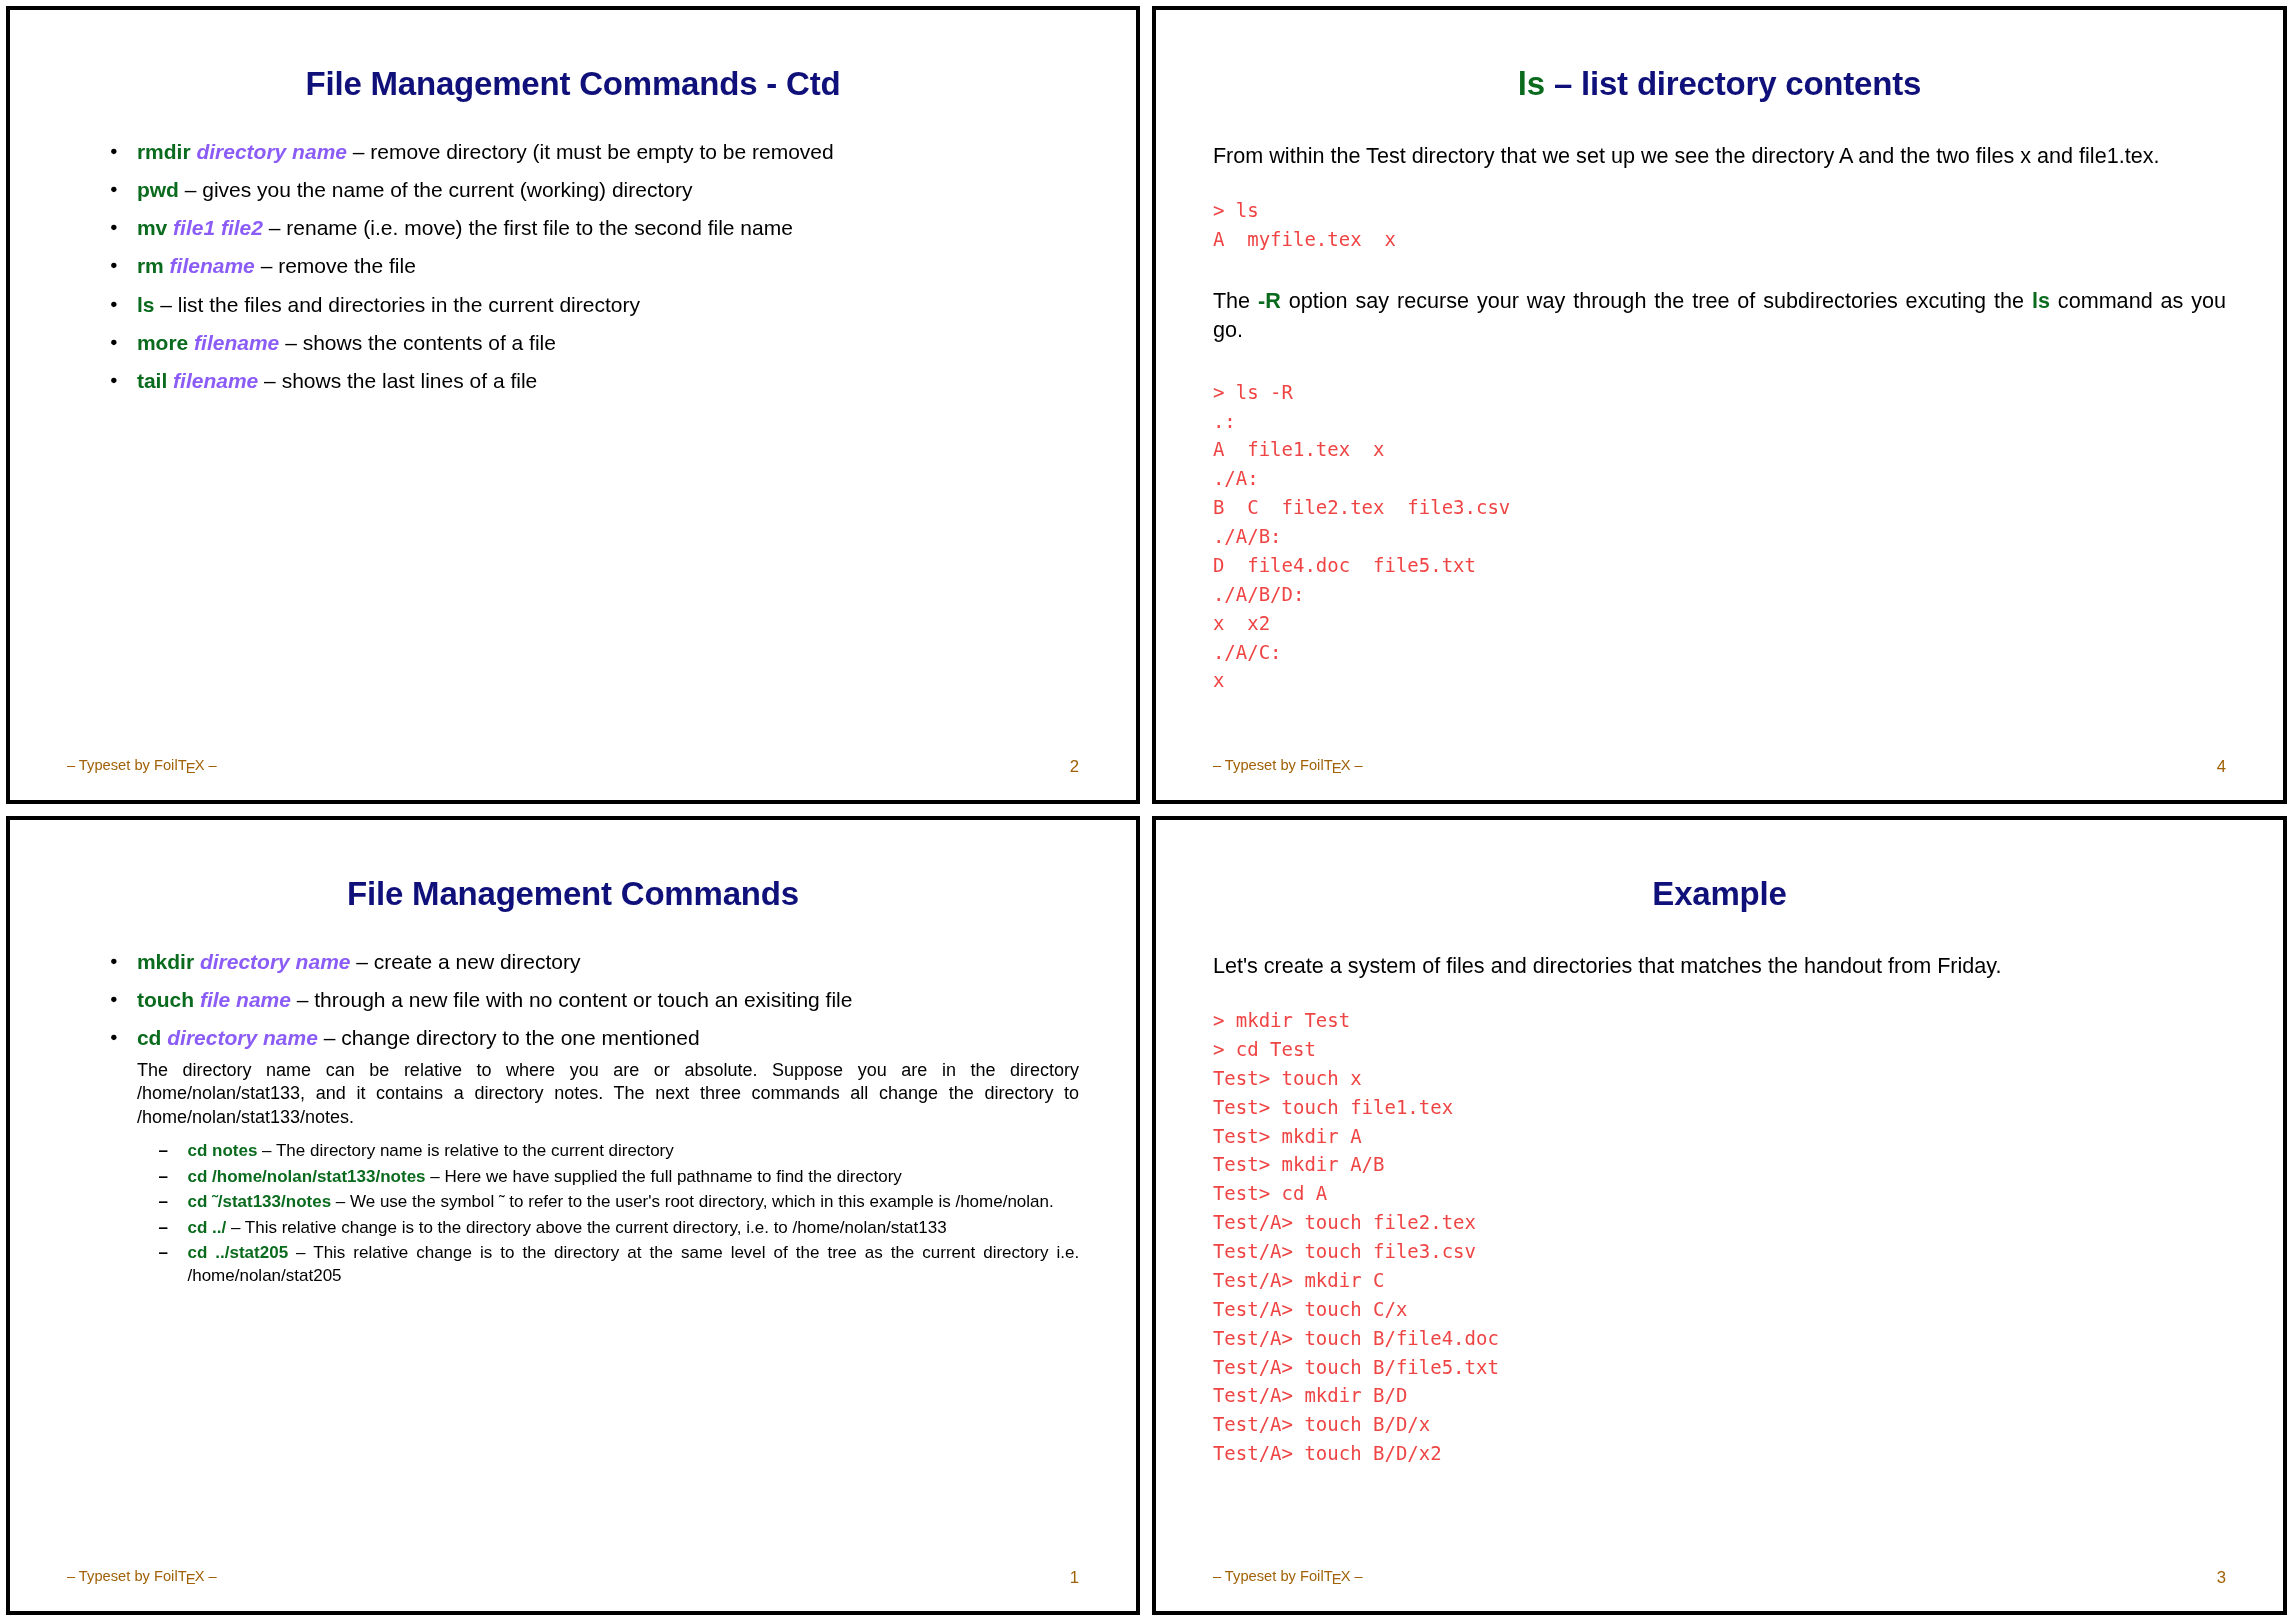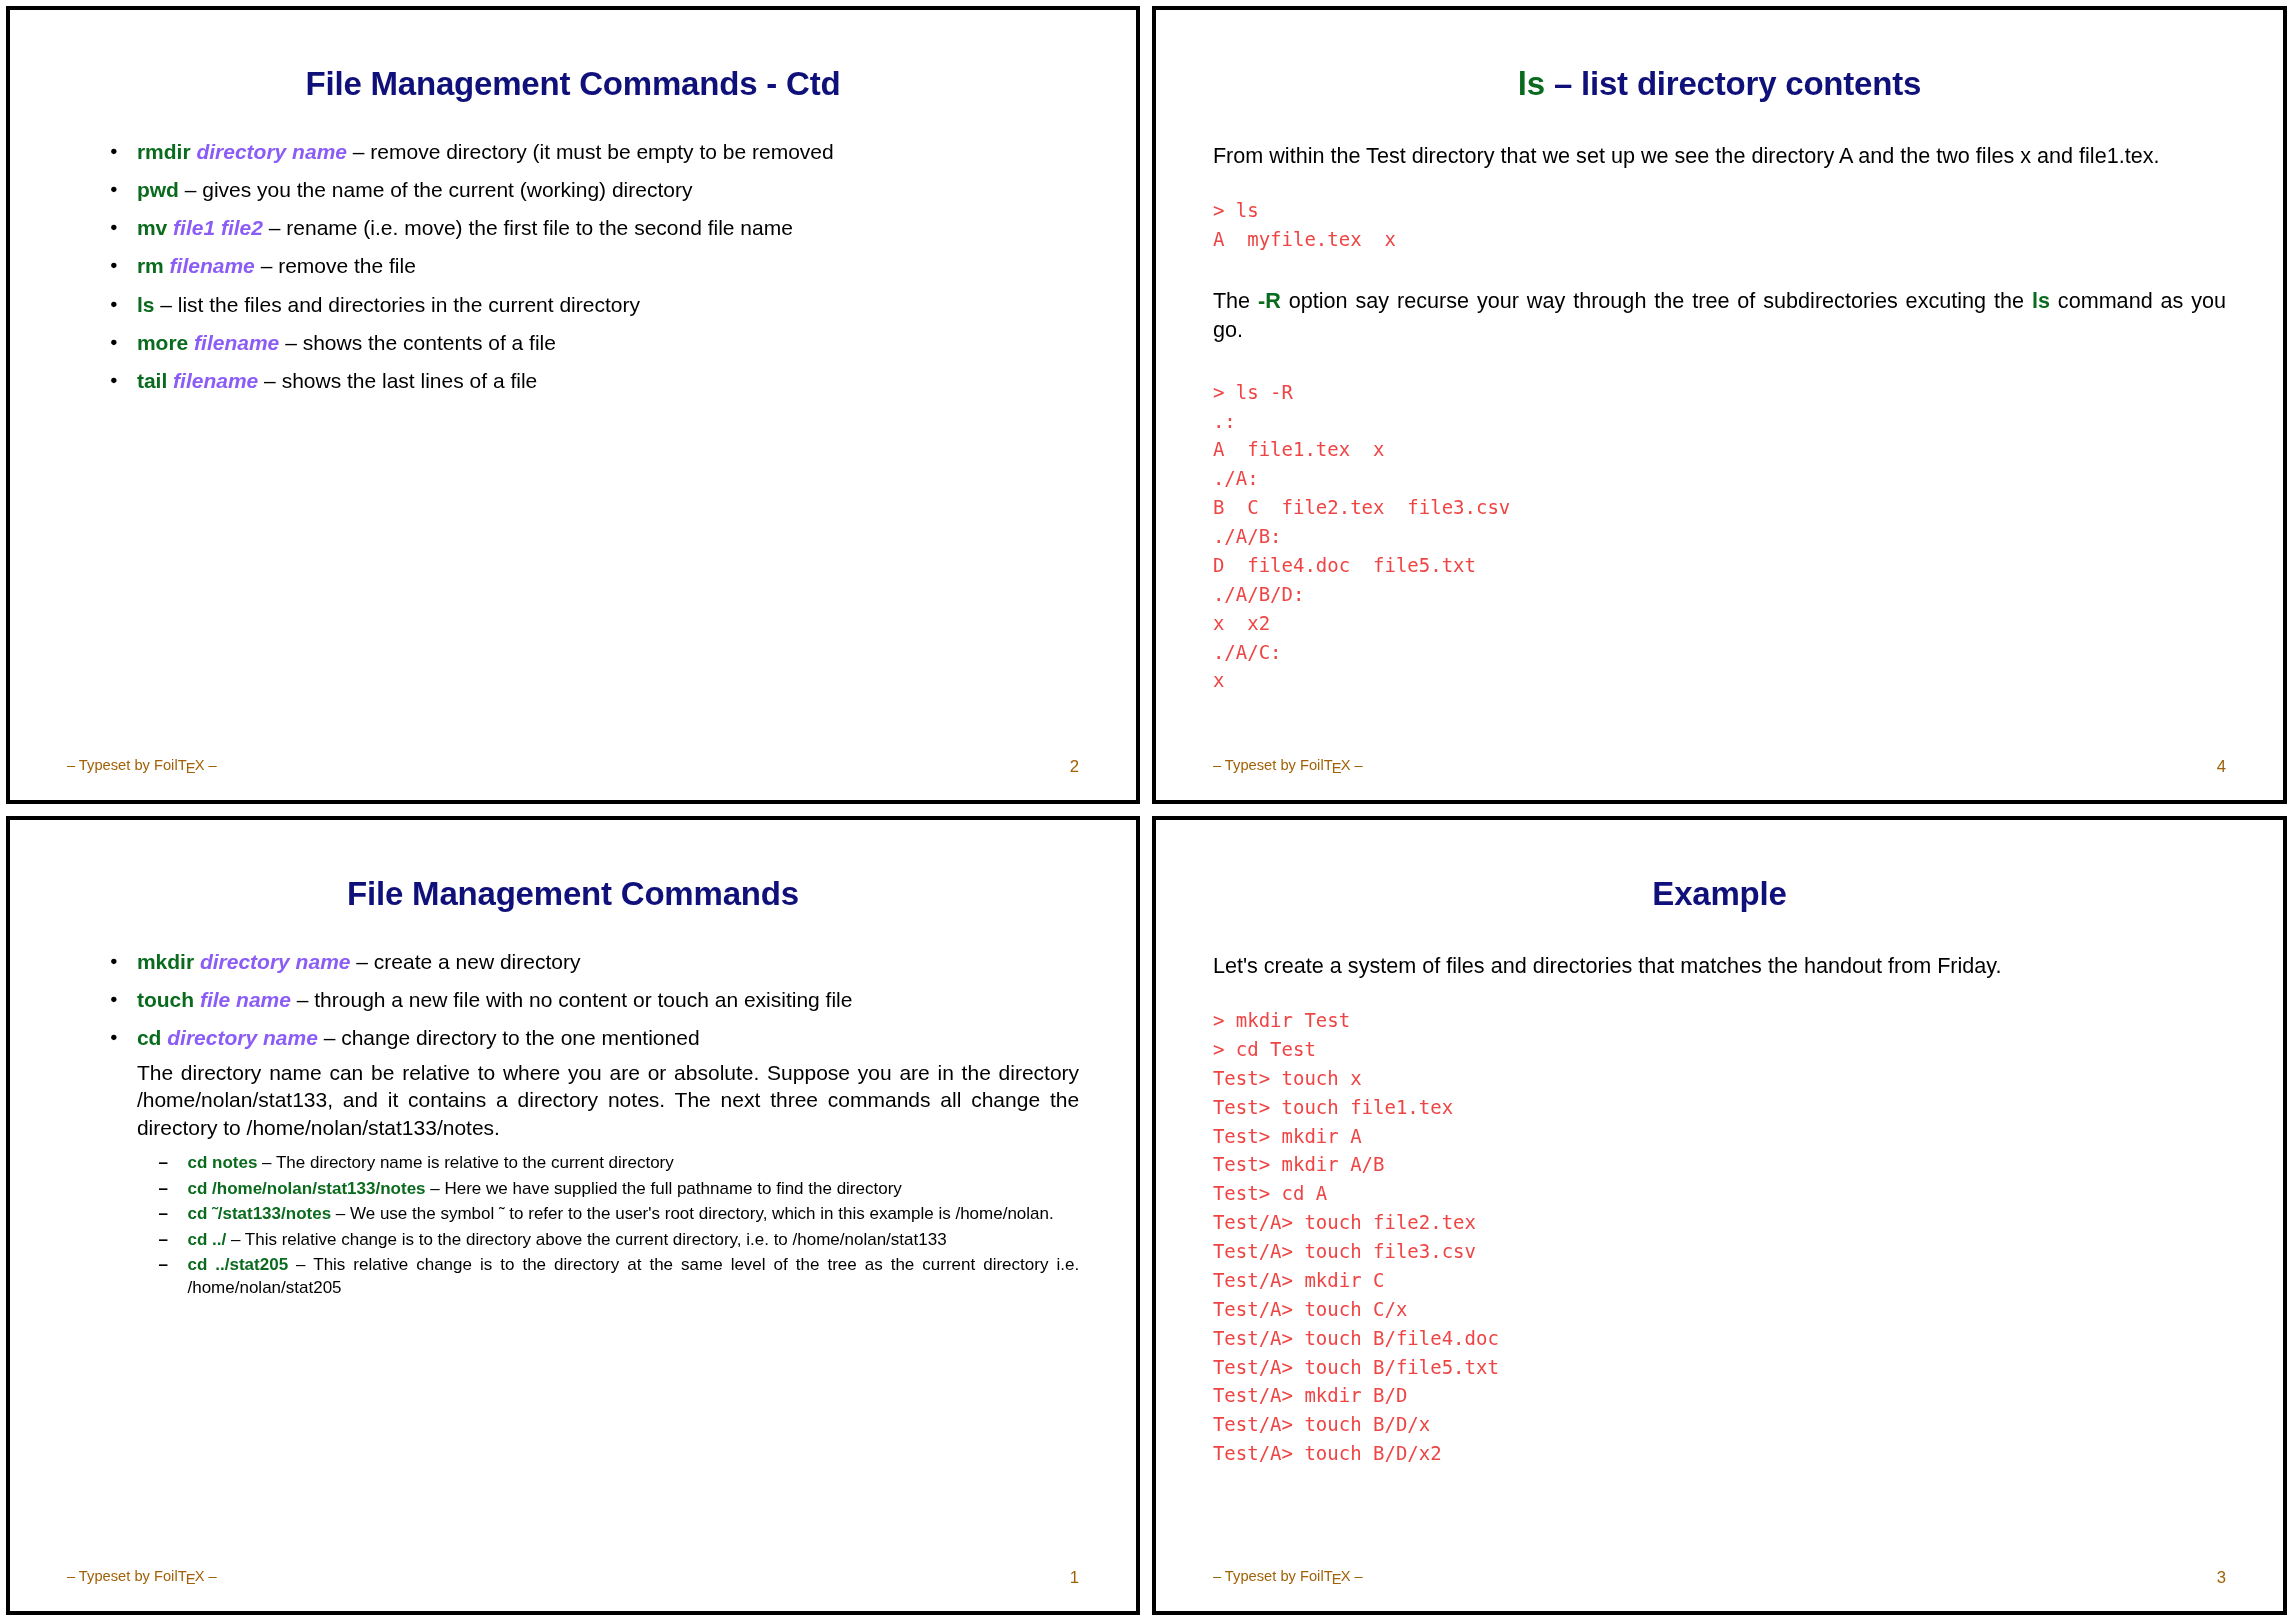--- a/index.html
+++ b/index.html
@@ -81,21 +81,21 @@
     color: #0a6b1e;
     font-weight: bold;
   }
   .kwi {
     color: #8b5cf6;
     font-weight: bold;
     font-style: italic;
     text-align: right;
   }
   .para {
-    font-size: 21px;
+    font-size: 18px;
     line-height: 1.33;
     text-align: justify;
     margin: 7.8px 0 0 0;
   }
 
   
   ul.subbullets {
     list-style: none;
     margin: 9.8px 0 0 0;
     padding: 0 0 0 21.6px;

